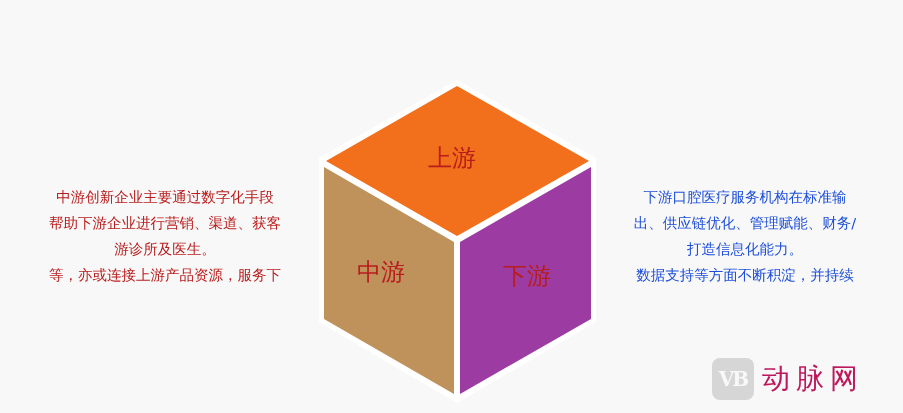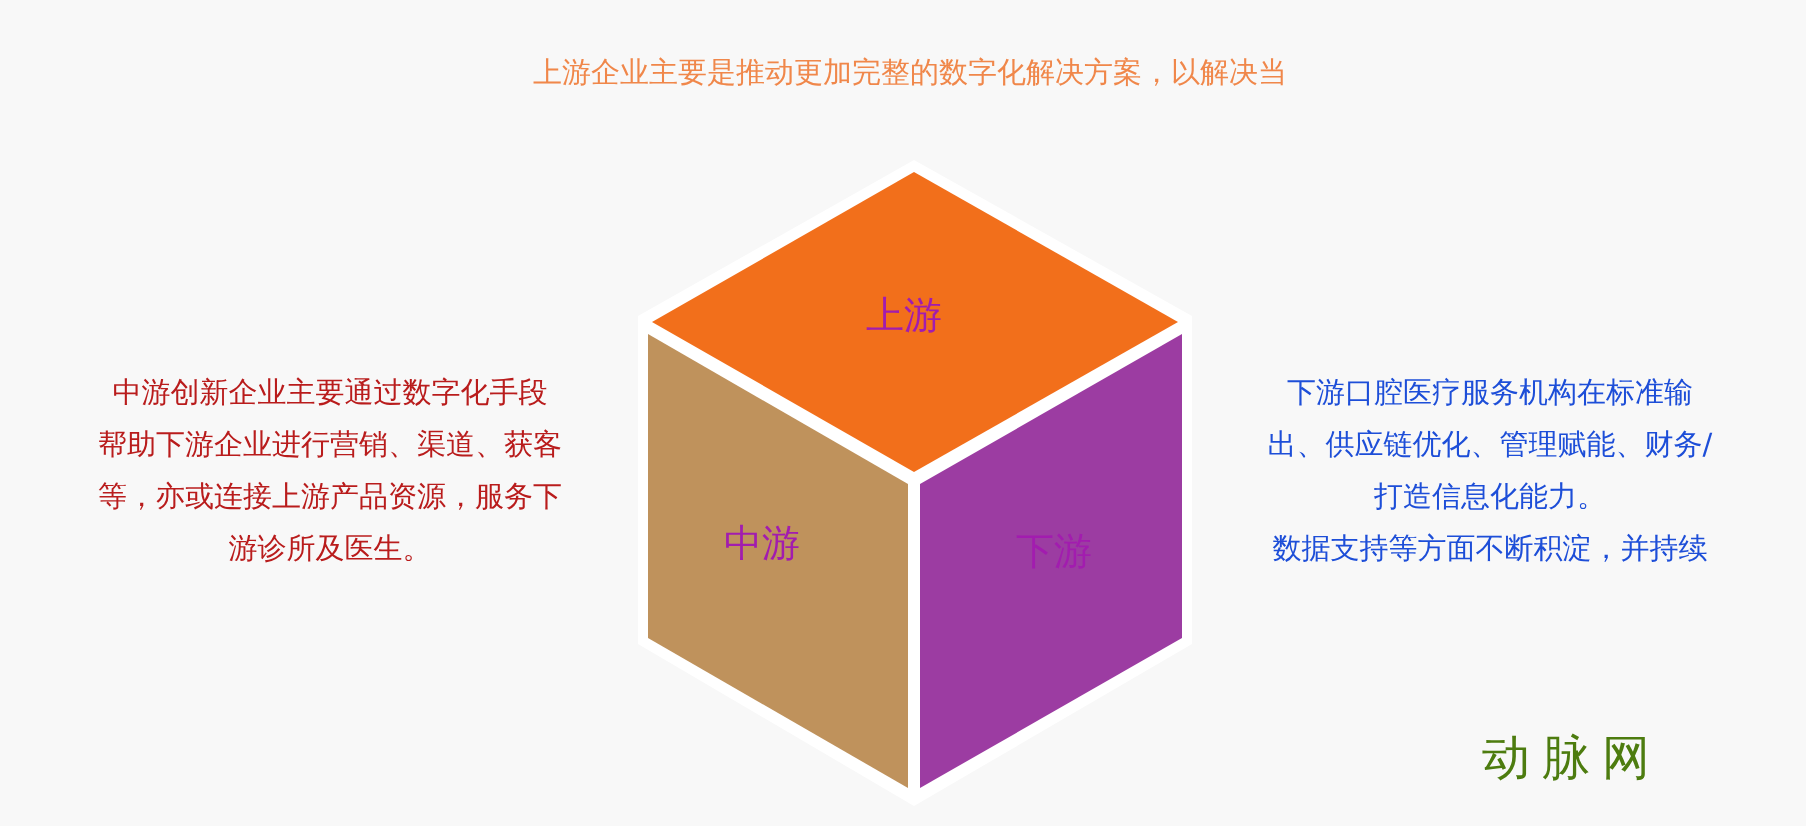--- a/index.html
+++ b/index.html
@@ -41,22 +41,22 @@
     }
     .cube {
       position: absolute;
       left: 0;
       top: 0;
       width: 903px;
       height: 413px;
     }
     .face-label {
       position: absolute;
-      color: #a21caf;
-      font-size: 19px;
+      color: #b91c1c;
+      font-size: 24px;
       white-space: nowrap;
       transform: translate(-50%, -50%);
       font-family: Liberation Serif, serif;
     }
     .label-top { left: 452px; top: 158px; }
     .label-left { left: 381px; top: 272px; }
     .label-right { left: 527px; top: 276px; text-align: right; }
     .watermark {
       position: absolute;
       left: 712px;
@@ -73,39 +73,37 @@
       color: #f8f8f8;
       font-family: "DejaVu Serif", serif;
       font-weight: bold;
       font-size: 20px;
       display: flex;
       align-items: center;
       justify-content: center;
       letter-spacing: -2px;
     }
     .wm-text {
-      color: #4d7c0f;
-      font-size: 24px;
+      color: #be185d;
+      font-size: 28px;
       letter-spacing: 6px;
       line-height: 42px;
-      margin-left: 29px;
     }
   </style>
 </head>
 <body>
 
 <div class="text-block top-text">
-  <div>上游企业主要是推动更加完整的数字化解决方案，以解决当</div>
 </div>
 
 <div class="text-block left-text">
   <div>中游创新企业主要通过数字化手段</div>
   <div>帮助下游企业进行营销、渠道、获客</div>
+  <div>游诊所及医生。</div>
   <div>等，亦或连接上游产品资源，服务下</div>
-  <div>游诊所及医生。</div>
 </div>
 
 <div class="text-block right-text">
   <div>下游口腔医疗服务机构在标准输</div>
   <div>出、供应链优化、管理赋能、财务/</div>
   <div>打造信息化能力。</div>
   <div>数据支持等方面不断积淀，并持续</div>
 </div>
 
 <svg class="cube" viewBox="0 0 903 413" width="903" height="413">
@@ -117,14 +115,15 @@
   <polygon points="324,167 454,242 454,394 324,319" fill="#bf925c"></polygon>
 
   <polygon points="460,242 591,167 591,319 460,394" fill="#9c3ca2"></polygon>
 </svg>
 
 <div class="face-label label-top">上游</div>
 <div class="face-label label-left">中游</div>
 <div class="face-label label-right">下游</div>
 
 <div class="watermark">
+  <div class="wm-logo">VB</div>
   <div class="wm-text">动脉网</div>
 </div>
 
 </body></html>

